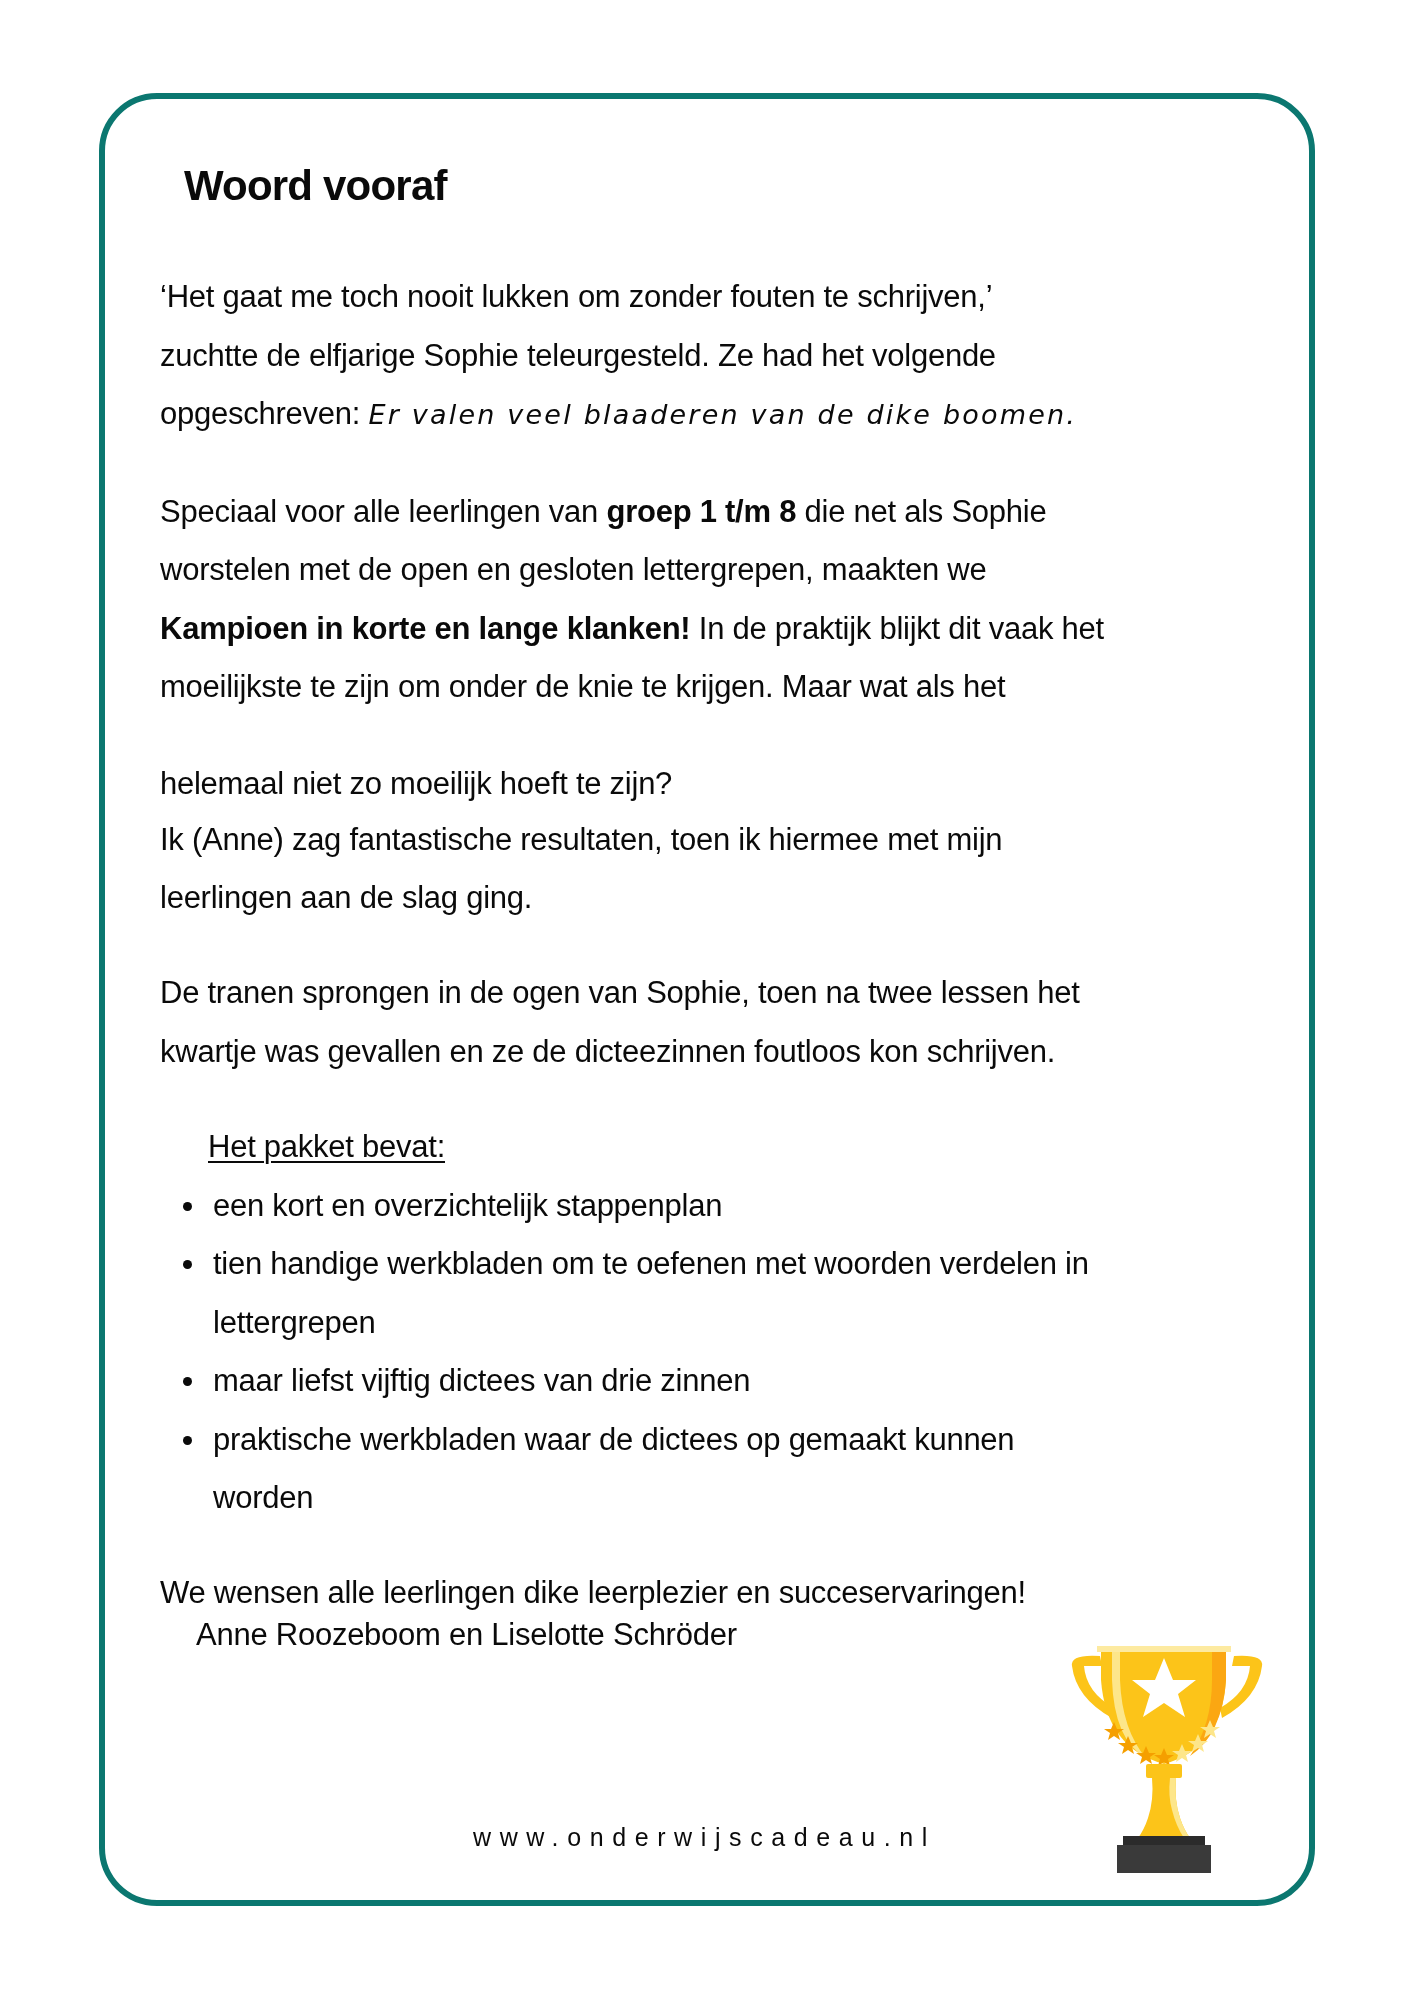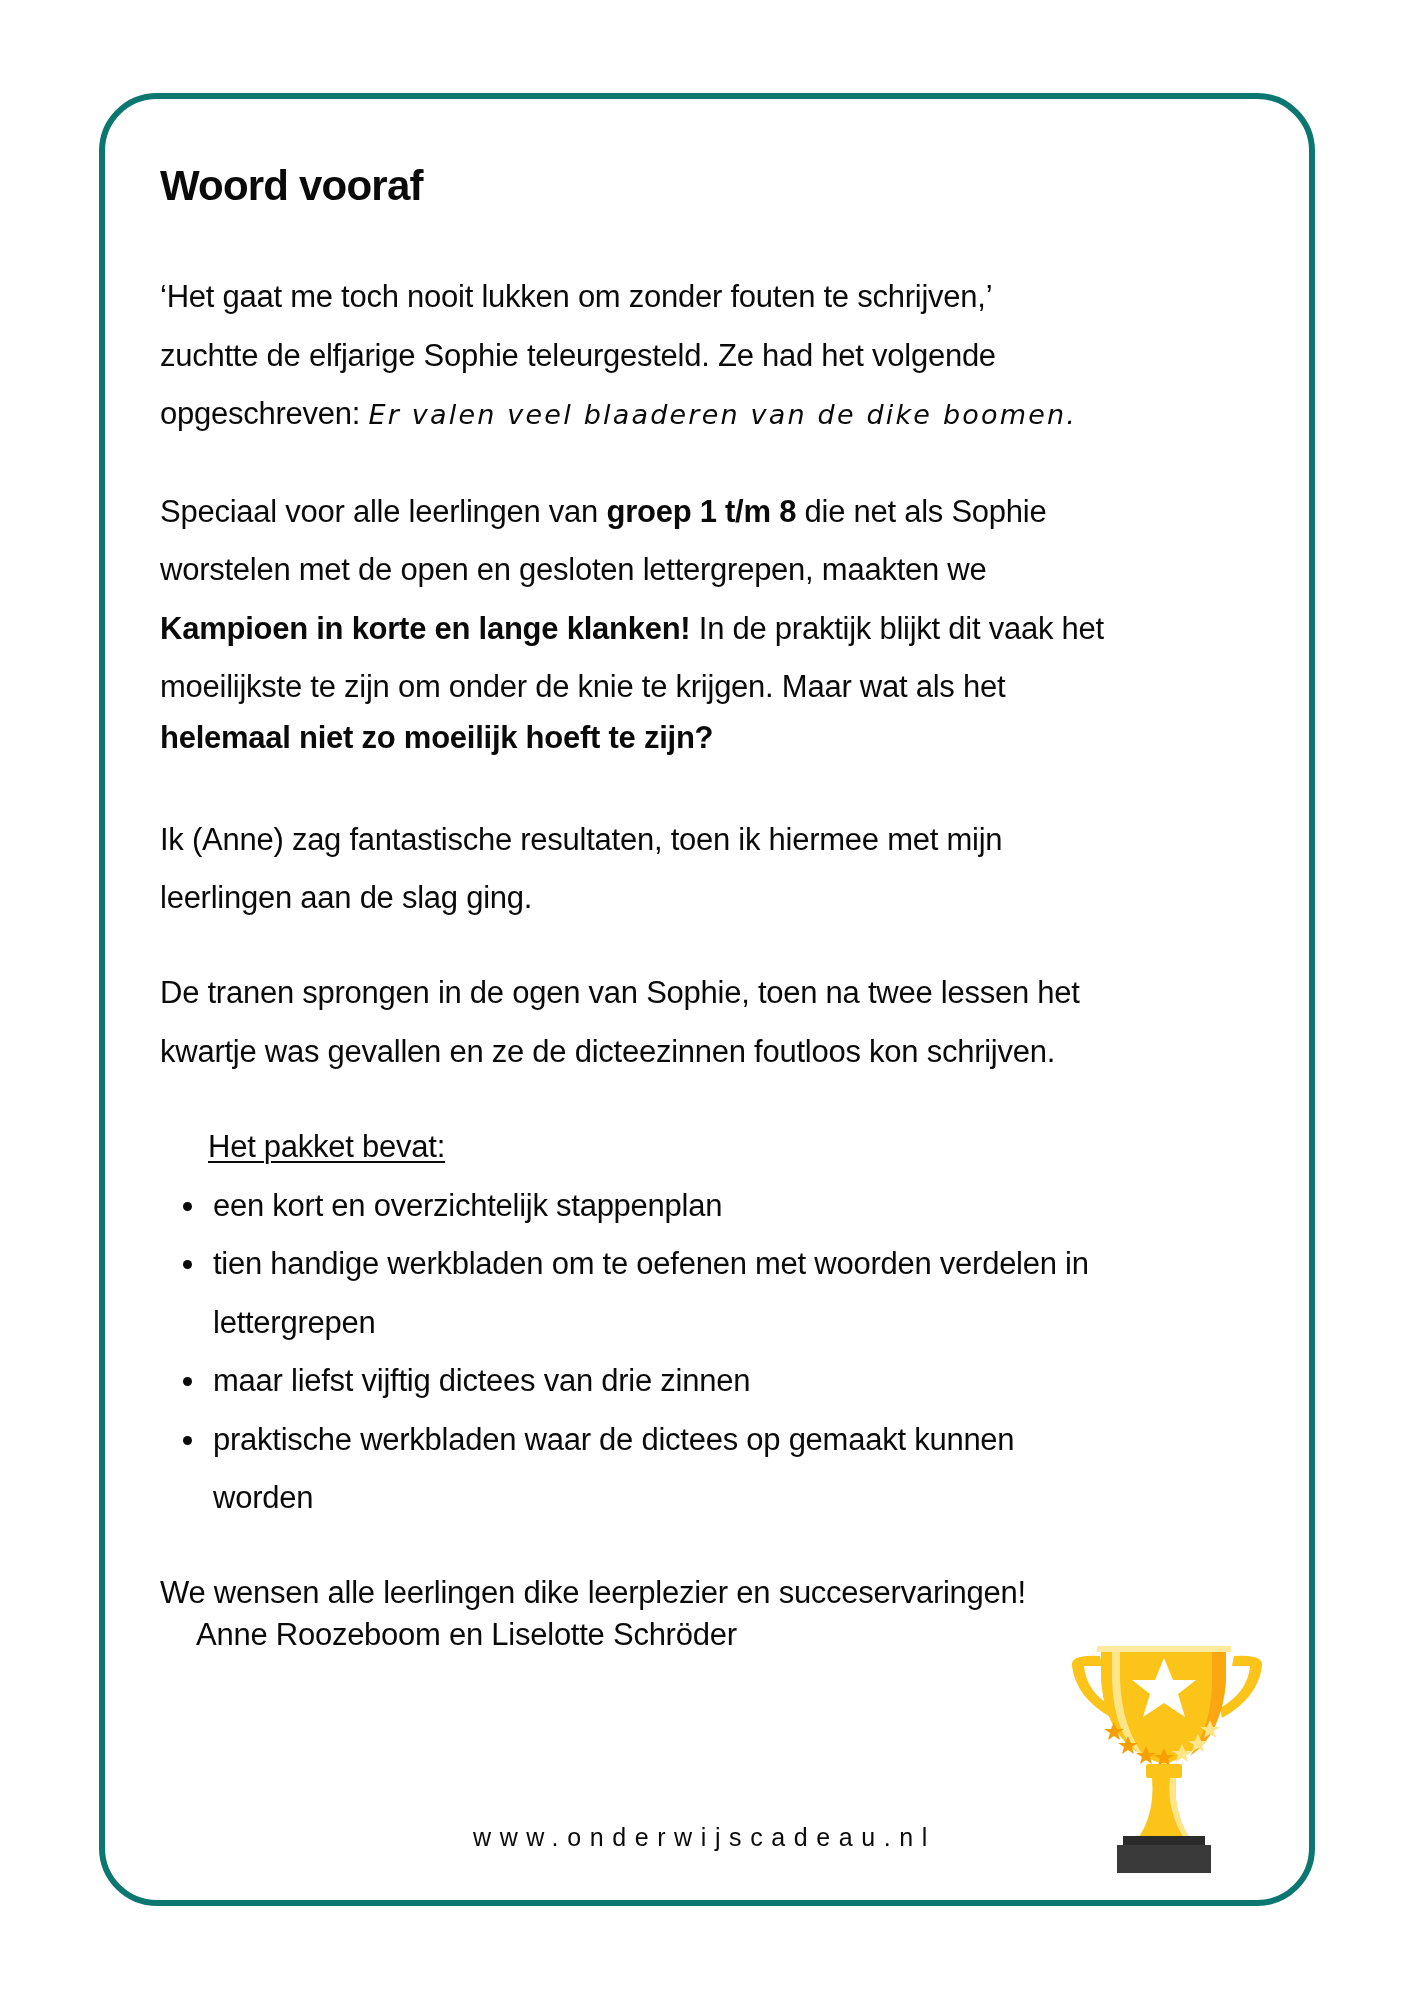--- a/index.html
+++ b/index.html
@@ -20,31 +20,31 @@
             background: #0a0a0a; }
   .url { position: absolute; left: 473px; top: 1825px; font-size: 25px; letter-spacing: 8.6px;
          line-height: 1; white-space: nowrap; }
   .trophy { position: absolute; left: 1062px; top: 1640px; width: 210px; height: 240px; }
 </style>
 </head>
 <body>
 
 <div class="card"></div>
 
-<div class="heading" style="top:165px;">Woord vooraf</div>
+<div class="heading" style="top:165px;margin-left:24px;">Woord vooraf</div>
 
 <div class="ln" style="top:281px;">‘Het gaat me toch nooit lukken om zonder fouten te schrijven,’</div>
 <div class="ln" style="top:340px;">zuchtte de elfjarige Sophie teleurgesteld. Ze had het volgende</div>
 <div class="ln" style="top:398px;"><span>opgeschreven: </span><span class="hand">Er valen veel blaaderen van de dike boomen.</span></div>
 
 <div class="ln" style="top:496px;"><span>Speciaal voor alle leerlingen van </span><b>groep 1 t/m 8</b><span> die net als Sophie</span></div>
 <div class="ln" style="top:554px;">worstelen met de open en gesloten lettergrepen, maakten we</div>
 <div class="ln" style="top:613px;"><b>Kampioen in korte en lange klanken!</b><span> In de praktijk blijkt dit vaak het</span></div>
 <div class="ln" style="top:671px;">moeilijkste te zijn om onder de knie te krijgen. Maar wat als het</div>
-<div class="ln" style="top:722px;font-weight:bold;">helemaal niet zo moeilijk hoeft te zijn?</div>
+<div class="ln" style="top:768px;">helemaal niet zo moeilijk hoeft te zijn?</div>
 
 <div class="ln" style="top:824px;">Ik (Anne) zag fantastische resultaten, toen ik hiermee met mijn</div>
 <div class="ln" style="top:882px;">leerlingen aan de slag ging.</div>
 
 <div class="ln" style="top:977px;">De tranen sprongen in de ogen van Sophie, toen na twee lessen het</div>
 <div class="ln" style="top:1036px;">kwartje was gevallen en ze de dicteezinnen foutloos kon schrijven.</div>
 
 <div class="ln subhead" style="top:1131px;">Het pakket bevat:</div>
 
 <span class="bullet" style="top:1202px;"></span>

